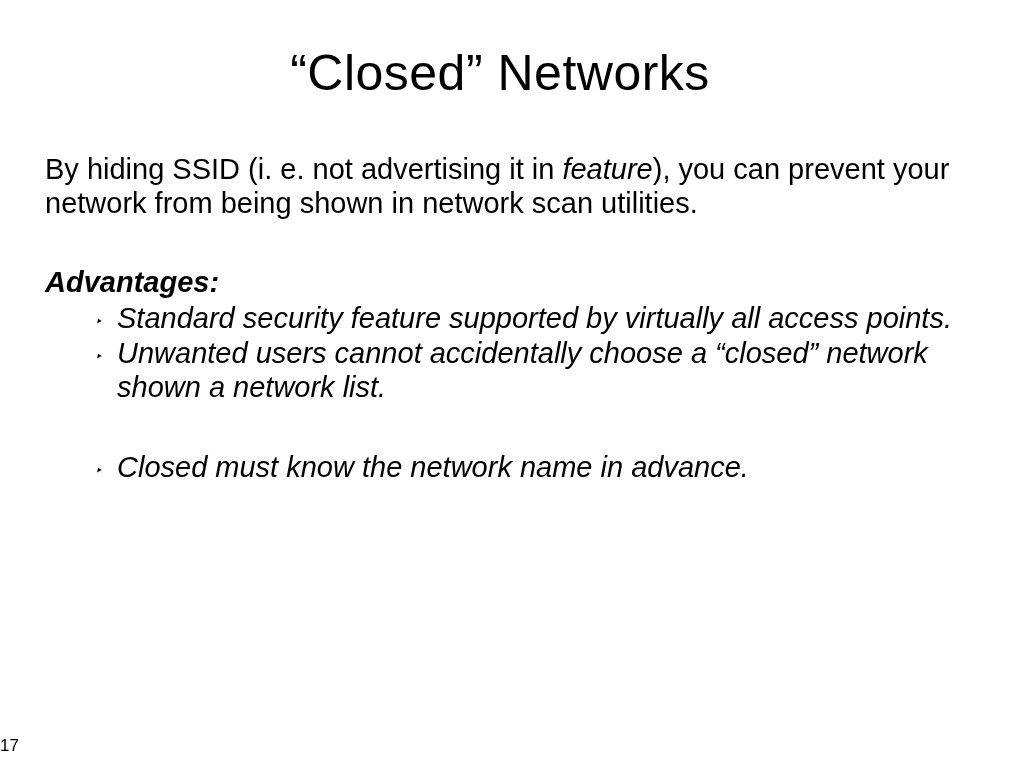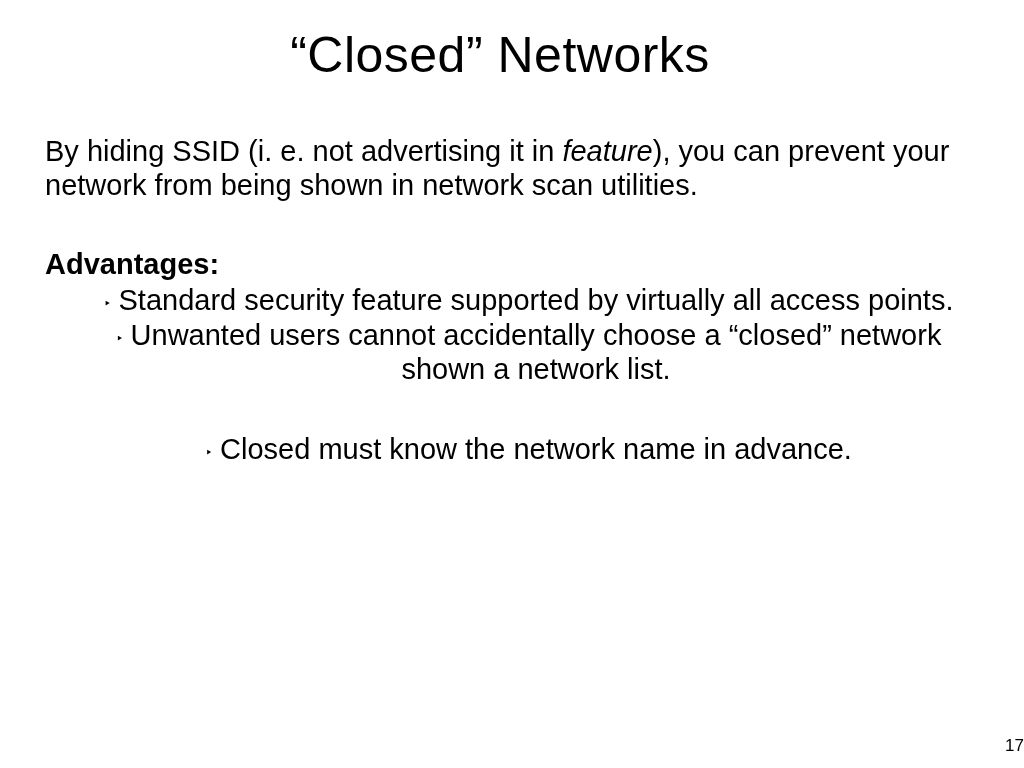--- a/index.html
+++ b/index.html
@@ -10,21 +10,21 @@
     background: #ffffff;
     font-family: Arial, Helvetica, sans-serif;
     color: #000000;
     overflow: hidden;
   }
   .slide {
     position: relative;
     width: 1000px;
     height: 768px;
     box-sizing: border-box;
-    padding: 18px 45px 0 45px;
+    padding: 36px 45px 0 45px;
   }
   .title {
     text-align: center;
     font-family: "Lucida Sans", "Lucida Sans Unicode", "Lucida Grande", "Trebuchet MS", Arial, sans-serif;
     font-size: 50px;
     font-weight: 400;
     letter-spacing: 0.5px;
     margin: 8px 0 50px 0;
   }
   .intro {
@@ -35,41 +35,41 @@
   .intro .italic {
     font-style: italic;
   }
   .section-head {
     font-size: 29px;
     font-weight: bold;
     margin: 0 0 2px 0;
   }
   .bullets {
     margin: 0 0 46px 0;
+    font-style: italic;
   }
   .bullet {
     font-size: 29px;
     line-height: 1.18;
     padding-left: 72px;
     text-indent: -22px;
-    text-align: center;
   }
   .bullet .marker {
     display: inline-block;
     width: 22px;
     text-indent: 0;
     font-size: 16px;
     vertical-align: 1px;
   }
   .page-number {
     position: absolute;
     width: 1024px;
     left: 0;
     bottom: 12px;
-    text-align: right;
+    text-align: left;
     font-size: 17px;
   }
 </style>
 </head>
 <body>
 
 <div class="slide">
 
   <h1 class="title">“Closed” Networks</h1>
 

